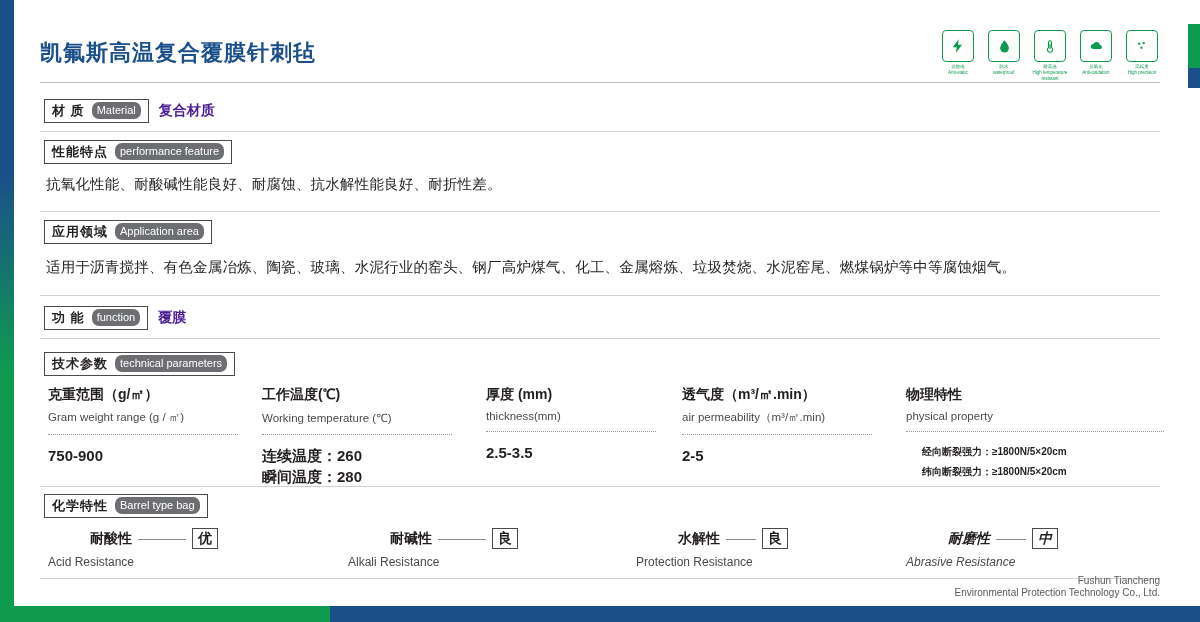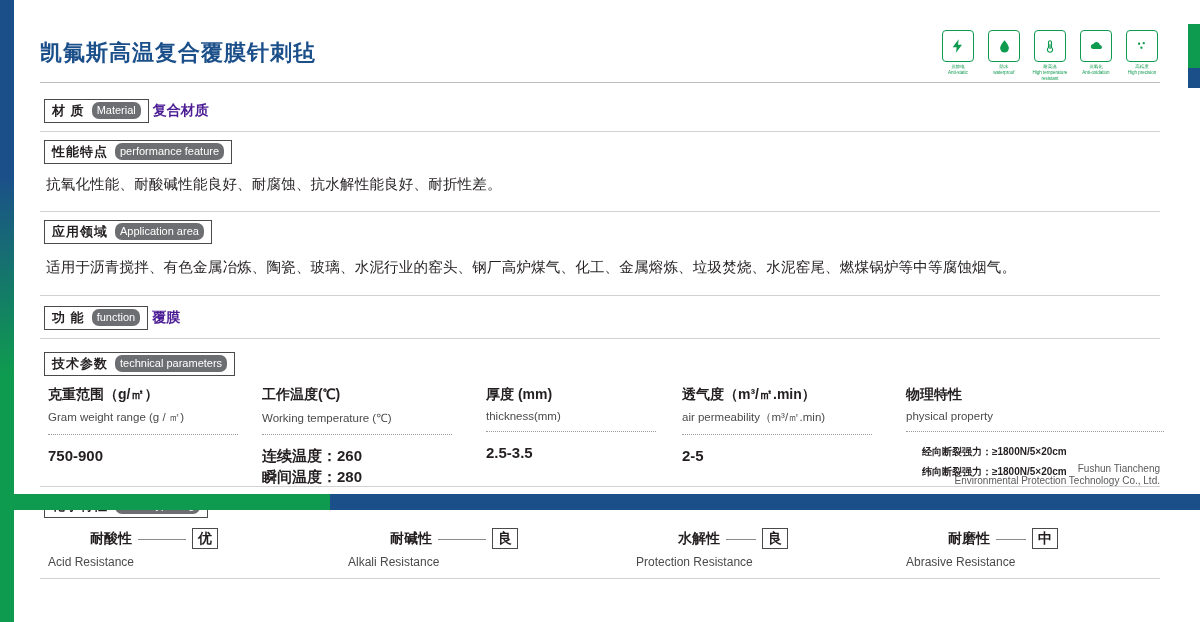--- a/index.html
+++ b/index.html
@@ -44,21 +44,21 @@
   .bottom-bar-green {
     position: absolute;
     left: 0; bottom: 0;
     width: 330px; height: 16px;
     background: #0f9b4f;
   }
 
   .page {
     position: absolute;
     left: 0; top: 0;
-    width: 1200px; height: 510px;
+    width: 1200px; height: 622px;
   }
 
   
   .header {
     position: absolute;
     left: 40px; top: 36px;
     width: 1120px;
   }
   .title {
     font-size: 22px;
@@ -106,20 +106,21 @@
     font-size: 4.5px;
     color: #0f9b4f;
     line-height: 6px;
   }
 
   
   .chip-row {
     position: absolute;
     display: flex;
     align-items: center;
+    gap: 6px;
   }
   .chip {
     border: 1px solid #4a4a4a;
     padding: 2px 7px 3px 7px;
     display: flex;
     align-items: center;
     gap: 7px;
     line-height: 14px;
   }
   .chip-cn {
@@ -415,21 +416,21 @@
 
   <div class="chem" style="left:636px; width:152px;">
     <div class="chem-head">
       <span class="chem-cn">水解性</span>
       <span class="chem-line"></span>
       <span class="chem-grade">良</span>
     </div>
     <div class="chem-en">Protection Resistance</div>
   </div>
 
-  <div class="chem" style="left:906px; width:152px;">
+  <div class="chem" style="left:906px; width:152px;font-style:italic;">
     <div class="chem-head">
       <span class="chem-cn">耐磨性</span>
       <span class="chem-line"></span>
       <span class="chem-grade">中</span>
     </div>
     <div class="chem-en">Abrasive Resistance</div>
   </div>
 
   <div class="divider" style="top:578px;"></div>
 

